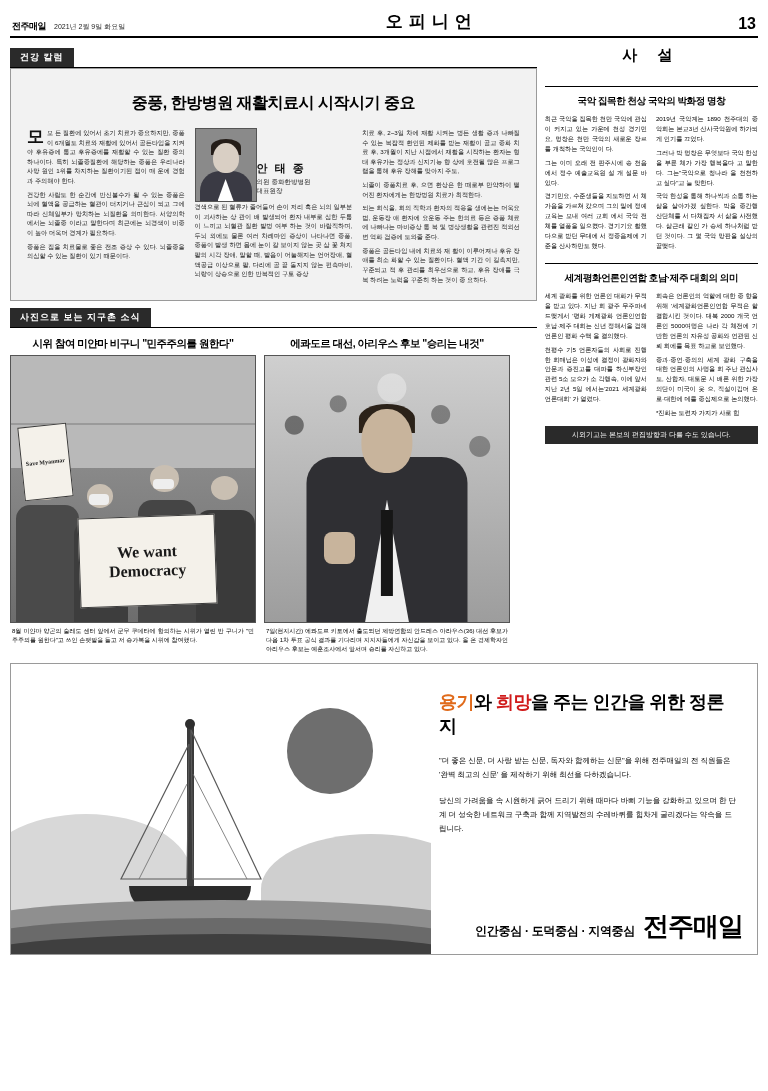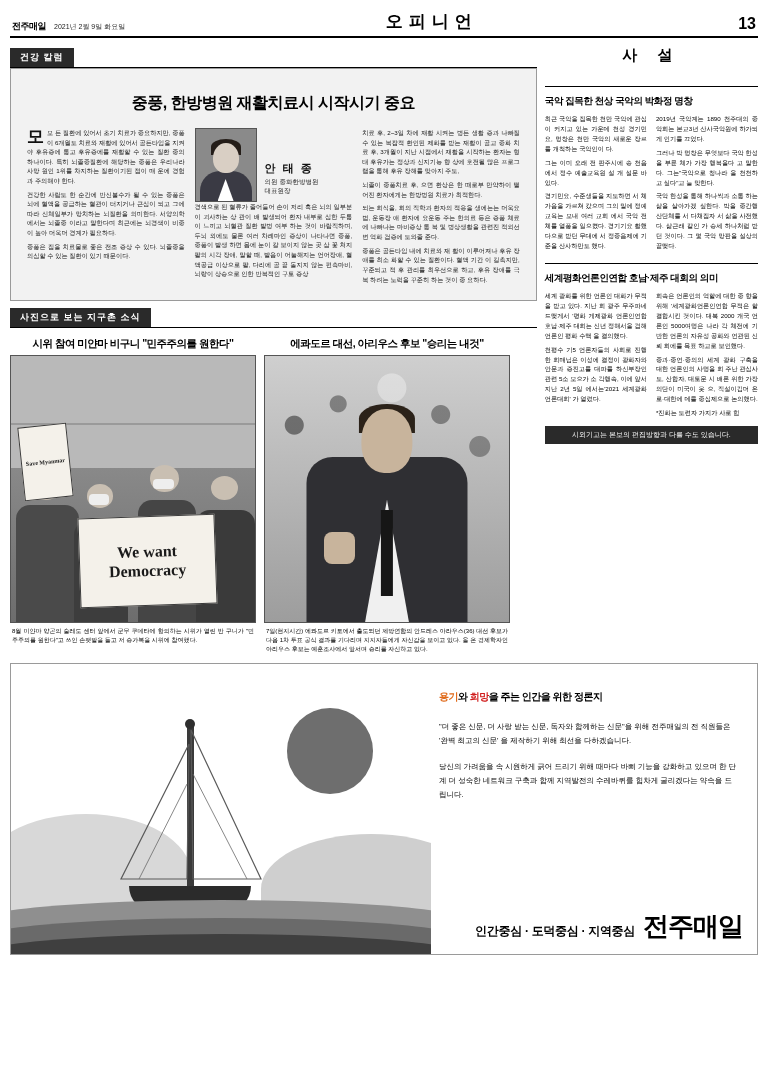--- a/index.html
+++ b/index.html
@@ -39,21 +39,21 @@
   }
   .sec-bar { border-bottom:1px solid #000; margin-bottom:0; }
 
   
   .colbox { border:1px solid #9a9a9a; background:#f2f2f2; padding:8px; }
   .colbox-inner { padding:6px 8px 8px 8px; }
   .col-title {
     text-align:center; font-size:16px; font-weight:bold; letter-spacing:-0.5px;
     padding:10px 0 8px 0;
   }
-  .byline-wrap { display:flex; gap:8px; align-items:flex-start; }
+  .byline-wrap { display:flex; gap:0; align-items:flex-start; }
   .portrait {
     width:62px; height:74px; background:#8a8a8a; border:1px solid #555;
     position:relative; overflow:hidden; flex:none;
   }
   .portrait .head { position:absolute; left:50%; top:14px; width:26px; height:30px;
     background:#d9cfc4; border-radius:50% 50% 45% 45%; transform:translateX(-50%); }
   .portrait .hair { position:absolute; left:50%; top:10px; width:30px; height:16px;
     background:#241d18; border-radius:50% 50% 0 0; transform:translateX(-50%); }
   .portrait .body { position:absolute; left:50%; bottom:0; width:52px; height:30px;
     background:#3a3a44; border-radius:20px 20px 0 0; transform:translateX(-50%); }
@@ -117,31 +117,31 @@
   .ph2 .head3 { position:absolute; left:50%; top:20%; width:21%; height:24%;
      background:#c8b49c; border-radius:48% 48% 44% 44%; transform:translateX(-50%); }
   .ph2 .hair3 { position:absolute; left:50%; top:18%; width:23%; height:11%;
      background:#2b2219; border-radius:50% 50% 0 0; transform:translateX(-50%); }
   .ph2 .fist { position:absolute; left:24%; bottom:22%; width:13%; height:12%;
      background:#c8b49c; border-radius:8px; }
 
   
   .edi-title { text-align:center; font-size:15px; font-weight:bold; letter-spacing:8px;
      border-bottom:1px solid #000; padding-bottom:21px; }
-  .edi-head { text-align:left; font-size:9.5px; font-weight:bold; margin:8px 0 6px 0; letter-spacing:-0.4px; }
+  .edi-head { text-align:center; font-size:9.5px; font-weight:bold; margin:8px 0 6px 0; letter-spacing:-0.4px; }
   .edi-body { column-count:2; column-gap:9px; font-size:6.2px; line-height:1.6; text-align:justify; }
   .edi-body p { margin:0 0 4px 0; }
   .edi-rule { border-top:1px solid #000; margin:8px 0 0 0; }
   .edi-note { background:#2a2a2a; color:#fff; font-size:7px; text-align:center; padding:4px 0; margin-top:8px; }
 
   
   .ad { border:1px solid #9a9a9a; margin-top:9px; height:292px; display:flex; }
   .ad-art { width:420px; position:relative; overflow:hidden; background:#ffffff; }
   .ad-copy { flex:1; padding:26px 18px 10px 8px; position:relative; }
-  .ad-head { font-size:10px; font-weight:bold; letter-spacing:-0.5px; margin-bottom:16px; }
+  .ad-head { font-size:18px; font-weight:bold; letter-spacing:-0.5px; margin-bottom:16px; }
   .ad-head .o { color:#e06a1a; }
   .ad-head .r { color:#d01a1a; }
   .ad-p { font-size:7.5px; line-height:1.85; margin:0 0 12px 0; }
   .ad-foot { position:absolute; right:14px; bottom:10px; display:flex; align-items:flex-end; gap:8px; }
   .ad-slogan { font-size:12px; font-weight:bold; padding-bottom:4px; letter-spacing:-0.3px; }
   .ad-logo { font-size:26px; font-weight:bold; letter-spacing:-1px; }
 
   
   .sun { position:absolute; right:58px; top:44px; width:86px; height:86px; border-radius:50%; background:#6e6e6e; }
   .hill { position:absolute; border-radius:50% 50% 0 0; }

